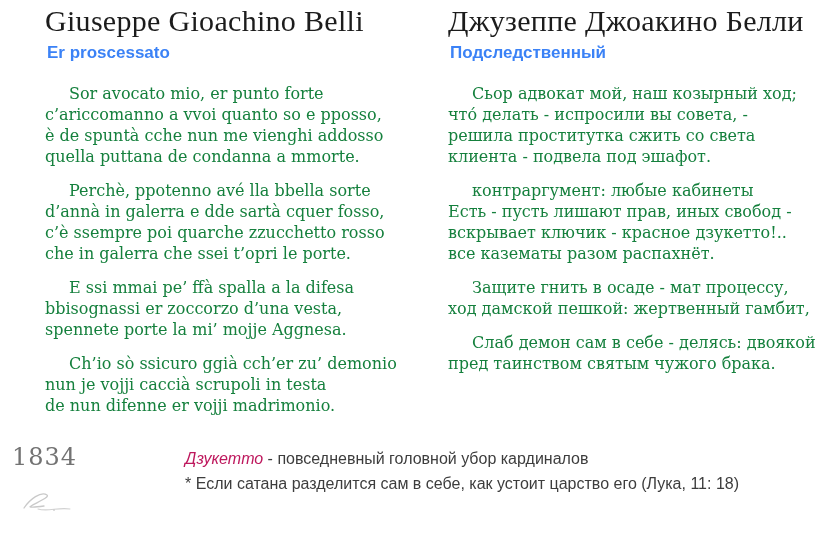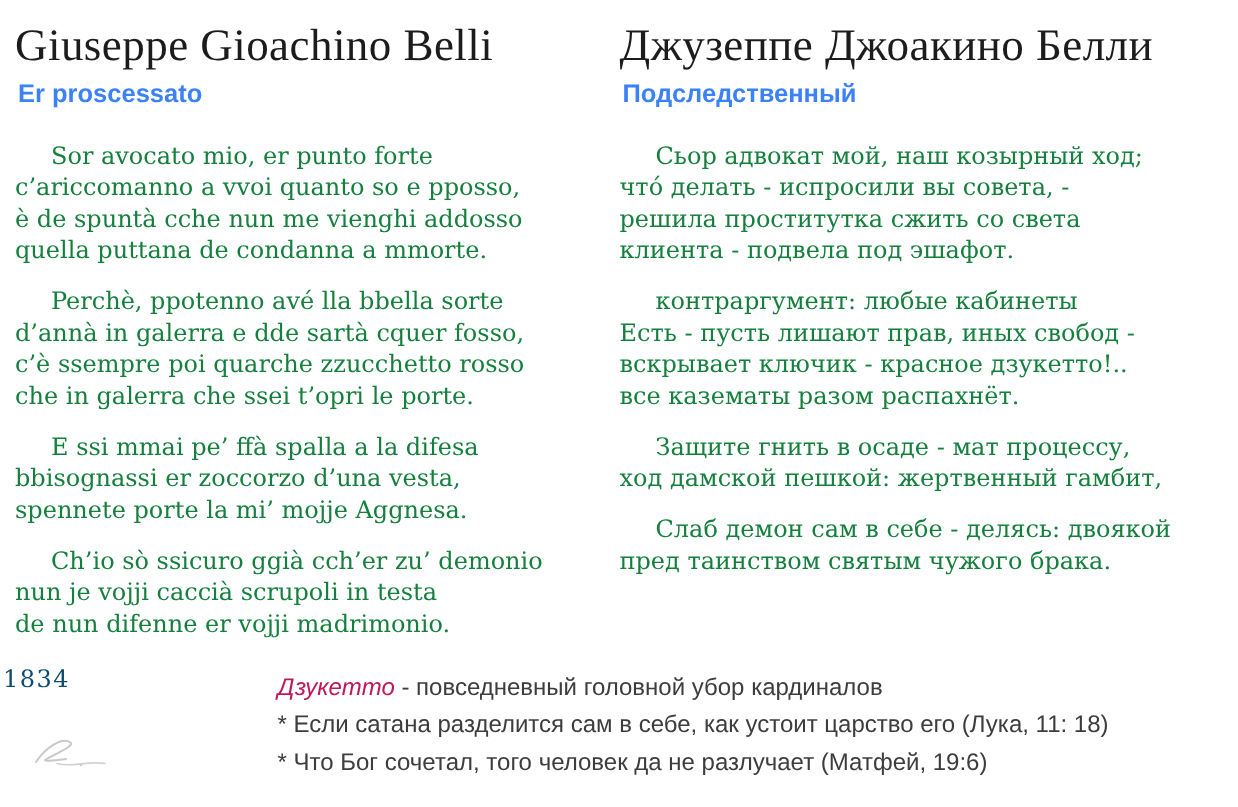--- a/index.html
+++ b/index.html
@@ -11,21 +11,22 @@
     position: relative;
     width: 825px;
     height: 538px;
     background: #ffffff;
     overflow: hidden;
     font-family: "DejaVu Serif", serif;
     color: #191919;
   }
   .col {
     position: absolute;
-    top: 14px;
+    top: 4px;
+    margin-left: 35px;
   }
   #col-left  { left: 10px;  width: 392px; }
   #col-right { left: 413px; width: 404px; }
 
   .poem-title {
     font-family: "Liberation Serif", serif;
     font-size: 30px;
     font-weight: 400;
     color: #1c1c1c;
     letter-spacing: 0.3px;
@@ -49,26 +50,26 @@
     line-height: 21px;
     color: #15803d;
     white-space: nowrap;
   }
   .stanza .line:first-child {
     padding-left: 24px;
   }
 
   #year {
     position: absolute;
-    left: 2px;
+    left: 12px;
     top: 443px;
     font-family: "DejaVu Serif", serif;
-    font-size: 16px;
+    font-size: 24px;
     letter-spacing: 1px;
-    color: #0c4a6e;
+    color: #737373;
   }
   #signature {
     position: absolute;
     left: 16px;
     top: 486px;
   }
   #footnotes {
     position: absolute;
     left: 185px;
     top: 446px;
@@ -151,16 +152,15 @@
       <path d="M22 23 C32 26, 42 21, 54 23" fill="none" stroke="#d2d2d2" stroke-width="1.1" stroke-linecap="round"></path>
       <circle cx="38" cy="24" r="0.9" fill="#cccccc"></circle>
     </svg>
   </div>
 
   <div id="footnotes">
     <div>
       <span class="term">Дзукетто</span><span> -  повседневный головной убор кардиналов</span>
     </div>
     <div>* Если сатана разделится сам в себе, как устоит царство его (Лука, 11: 18)</div>
-    <div>* Что Бог сочетал, того человек да не разлучает (Матфей, 19:6)</div>
   </div>
 
 </div>
 
 </body></html>

